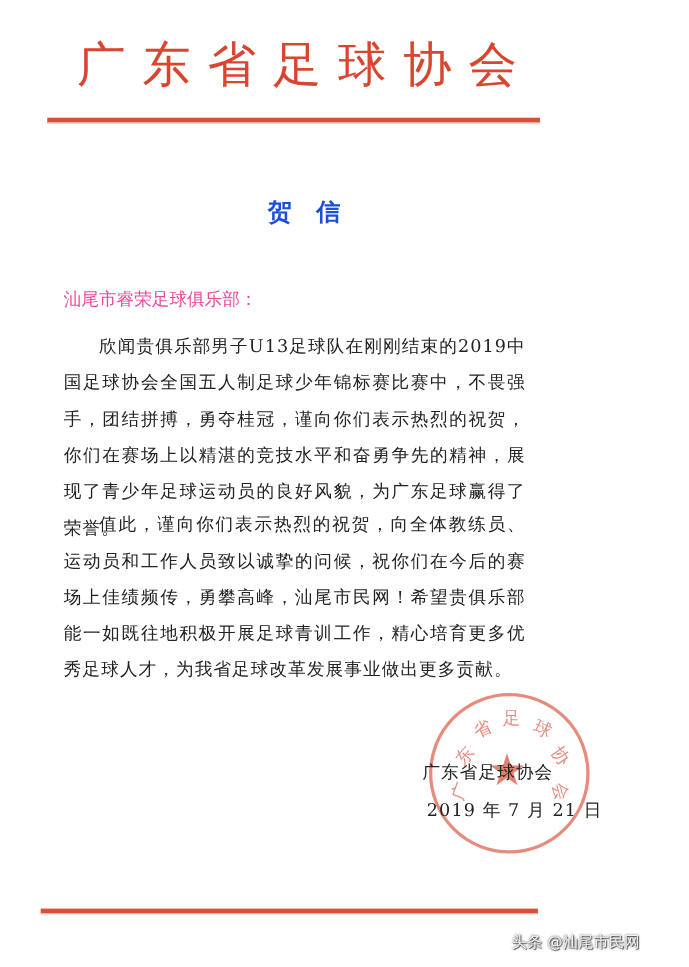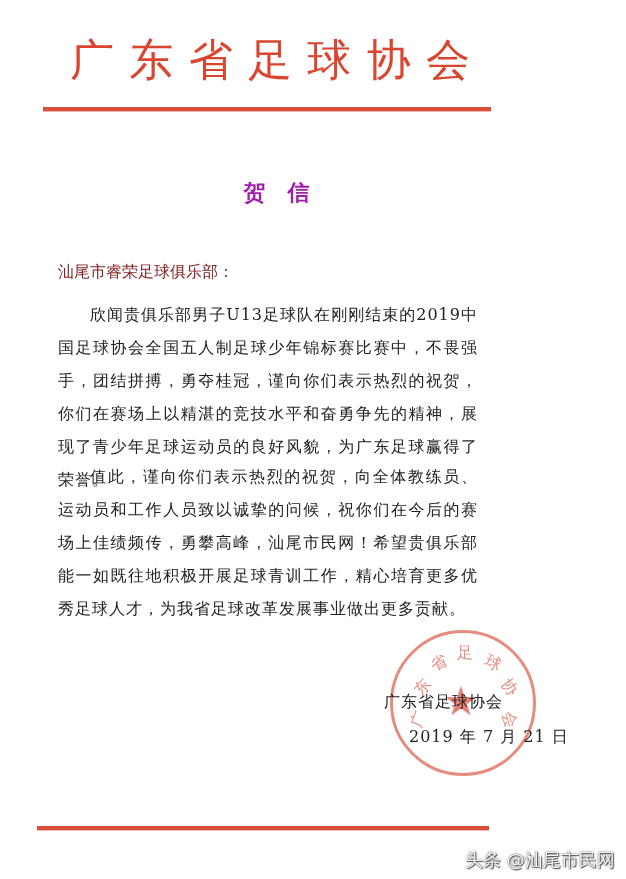--- a/index.html
+++ b/index.html
@@ -18,24 +18,24 @@
   .header-title span { display: inline-block; }
   .rule {
     position: absolute; height: 4px; background: #d9503a;
     border-bottom: 1px solid #f0b7a8;
   }
   .rule.top { left: 43px; width: 448px; top: 107px; }
   .rule.bottom { left: 37px; width: 452px; top: 826px; }
   .letter-title {
     position: absolute; left: 0; width: 575px; top: 178px;
     text-align: center; font-size: 22px; font-weight: bold; letter-spacing: 22px;
-    color: #a21caf;
+    color: #1d4ed8;
   }
   .salutation {
-    position: absolute; left: 58px; top: 262px; font-size: 16px; color: #7f1d1d;
+    position: absolute; left: 58px; top: 262px; font-size: 16px; color: #ec4899;
   }
   .para {
     position: absolute; left: 58px; width: 420px; font-size: 16px;
     line-height: 33px; text-indent: 32px; color: #222; letter-spacing: 1px;
     text-align: justify;
   }
   .p1 { top: 298px; }
   .p2 { top: 460px; }
   .stamp {
     position: absolute; left: 390px; top: 630px; width: 140px; height: 140px;
@@ -47,24 +47,24 @@
   .stamp-star {
     position: absolute; left: 50px; top: 48px; font-size: 40px; color: #e26a5a; line-height: 40px;
   }
   .stamp-char {
     position: absolute; font-size: 16px; color: #e07868;
   }
   .signature {
     position: absolute; left: 384px; top: 692px; font-size: 16px; color: #222; letter-spacing: 1px;
   }
   .date {
-    position: absolute; left: 388px; top: 727px; font-size: 16px; color: #222; letter-spacing: 1px; margin-left: 21px;
+    position: absolute; left: 388px; top: 727px; font-size: 16px; color: #222; letter-spacing: 1px;
   }
   .watermark {
-    position: absolute; left: 465px; top: 848px; font-size: 18px;
+    position: absolute; left: 465px; top: 848px; font-size: 14px;
     font-family: "DejaVu Sans", sans-serif; color: #f4f4f4;
     text-shadow: 0 0 2px #333, 1px 1px 1px #555;
   }
 </style>
 </head>
 <body>
 
 <div class="header-title">
   <span>广</span>
   <span>东</span>

